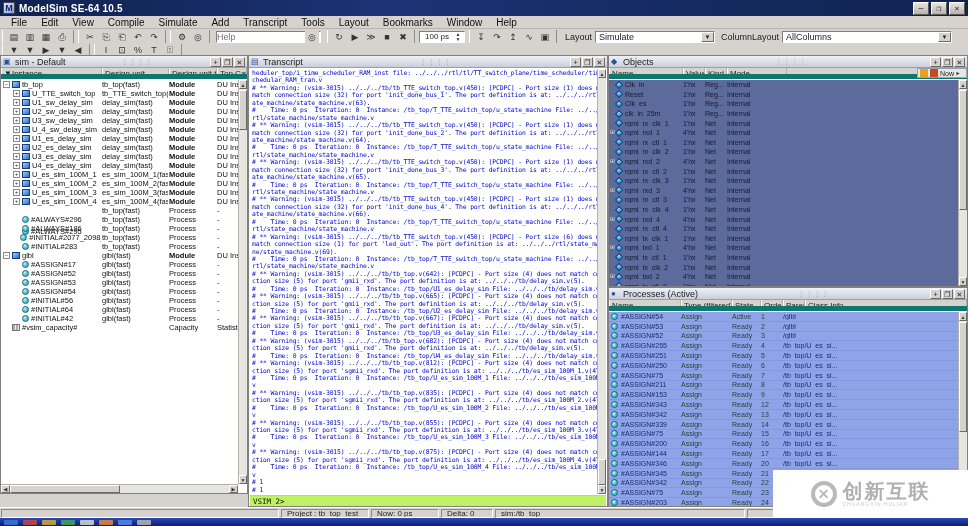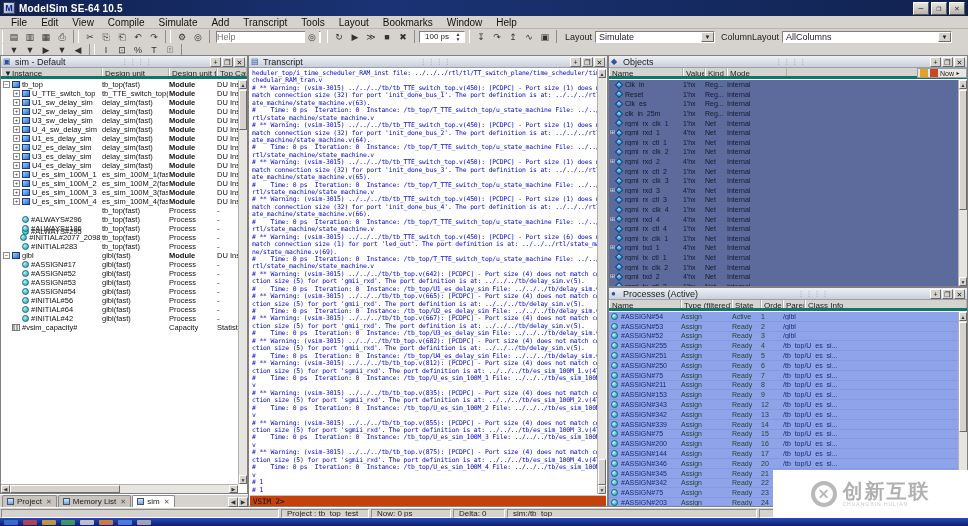--- a/index.html
+++ b/index.html
@@ -47,21 +47,21 @@
 
   
   .pane { position:absolute; background:#fff; border:1px solid #808080; }
   .pane-header { height:12px; background:linear-gradient(#eef1f6,#c9cfda); border-bottom:1px solid #9aa0ab;
     display:flex; align-items:center; padding:0 2px; font-size:9px; color:#222; }
   .pane-header .ph-icon { width:9px; height:9px; margin-right:3px; font-size:8px; line-height:9px; color:#2a52a0; }
   .pane-title { font-size:9px; white-space:nowrap; }
   .grip { flex:1; text-align:center; color:#8a90a0; font-size:7px; letter-spacing:1px; overflow:hidden; white-space:nowrap; }
   .ph-btn { width:11px; height:10px; margin-left:1px; background:#d6d3ce; border:1px solid;
     border-color:#fff #6a6a6a #6a6a6a #fff; font-size:7px; line-height:9px; text-align:center; color:#222; }
-  .colhead { display:flex; background:#d6d3ce; border-bottom:3px solid #0f766e; height:11px; font-size:8px; color:#222; }
+  .colhead { display:flex; background:#d6d3ce; border-bottom:5px solid #0f766e; height:11px; font-size:8px; color:#222; }
   .colhead .col { border-right:1px solid #b5b1aa; border-left:1px solid #fff; padding:0 2px; overflow:hidden;
     white-space:nowrap; line-height:11px; }
 
   
   .vscroll { position:absolute; width:9px; background:#e7e5df; border-left:1px solid #b5b1aa; }
   .vscroll .arrow { height:9px; background:#d6d3ce; border:1px solid; border-color:#fff #6a6a6a #6a6a6a #fff;
     font-size:5px; text-align:center; line-height:8px; color:#333; }
   .vscroll .thumb { background:#d6d3ce; border:1px solid; border-color:#fff #6a6a6a #6a6a6a #fff; height:40px; }
   .hscroll { position:absolute; height:9px; background:#e7e5df; border-top:1px solid #b5b1aa; display:flex; }
   .hscroll .arrow { width:9px; height:8px; background:#d6d3ce; border:1px solid; border-color:#fff #6a6a6a #6a6a6a #fff;
@@ -86,21 +86,21 @@
   .icon-capacity { width:8px; height:7px; background:repeating-linear-gradient(90deg,#aaa 0 2px,#eee 2px 3px);
     border:1px solid #777; margin-right:2px; flex:none; }
   .tree-label { font-size:7.5px; color:#111; overflow:hidden; white-space:nowrap; line-height:9px; }
 
   
   #transcript-pane { left:248px; top:55px; width:360px; height:452px; }
   #transcript-body { position:absolute; top:13px; left:1px; right:10px; bottom:12px; background:#fff; overflow:hidden;
     font-family:"DejaVu Sans Mono",monospace; font-size:6.4px; line-height:7.45px; color:#0008c8; padding:1px 0 0 2px;
     letter-spacing:-0.15px; white-space:pre; }
   .tr-line { height:7.45px; overflow:hidden; }
-  #transcript-cmd { position:absolute; left:1px; right:1px; bottom:0; height:11px; background:#c2410c;
+  #transcript-cmd { position:absolute; left:1px; right:1px; bottom:0; height:11px; background:#bef264;
     border-top:1px solid #c8c4bc; font-family:"DejaVu Sans Mono",monospace; font-size:7.5px; color:#111;
     line-height:11px; padding-left:3px; }
 
   
   #objects-pane { left:608px; top:55px; width:360px; height:232px; }
   #objects-body { position:absolute; top:24px; left:0; right:9px; bottom:0; background:#5c6b9c; overflow:hidden; }
   .obj-row { display:flex; height:9.6px; align-items:center; }
   .obj-exp { width:7px; font-size:6px; color:#ddd; text-align:center; flex:none; line-height:7px; }
   .icon-signal { width:6px; height:6px; background:linear-gradient(135deg,#b8f0ff,#1878c8); transform:rotate(45deg);
     margin:0 3px 0 0; flex:none; border:1px solid #0a4a88; }
@@ -991,46 +991,25 @@
           <div class="pr-class"></div>
         </div>
       </div>
     <div class="vscroll" style="right:0; top:24px; bottom:0;">
       <div class="arrow">▲</div>
         <div class="thumb" style="height:110px; margin-top:1px;"></div>
       <div class="arrow" style="position:absolute; bottom:0; left:0; right:0;">▼</div>
     </div>
   </div>
 
-  <div id="tabbar">
-      <div class="tab">
-        <div class="t-icon"></div>
-        <span>Project</span>
-        <span class="t-close">✕</span>
-      </div>
-      <div class="tab">
-        <div class="t-icon"></div>
-        <span>Memory List</span>
-        <span class="t-close">✕</span>
-      </div>
-      <div class="tab active">
-        <div class="t-icon"></div>
-        <span>sim</span>
-        <span class="t-close">✕</span>
-      </div>
-      <div class="tab-arrows">
-        <div class="arrow">◀</div>
-        <div class="arrow">▶</div>
-      </div>
-    </div>
 
   <div id="statusbar">
     <div class="status-cell" style="width:278px"></div>
     <div class="status-cell" style="width:88px">Project : tb_top_test</div>
-    <div class="status-cell" style="width:80px">Now: 0 ps</div>
+    <div class="status-cell" style="width:68px">Now: 0 ps</div>
     <div class="status-cell" style="width:52px">Delta: 0</div>
     <div class="status-cell" style="width:250px">sim:/tb_top</div>
     <div class="status-cell" style="flex:1"></div>
   </div>
 
   <div id="taskbar">
       <div class="task-icon" style="background: rgb(59, 120, 216);"></div>
       <div class="task-icon" style="background: rgb(200, 72, 72);"></div>
       <div class="task-icon" style="background: rgb(216, 168, 56);"></div>
       <div class="task-icon" style="background: rgb(72, 168, 88);"></div>

